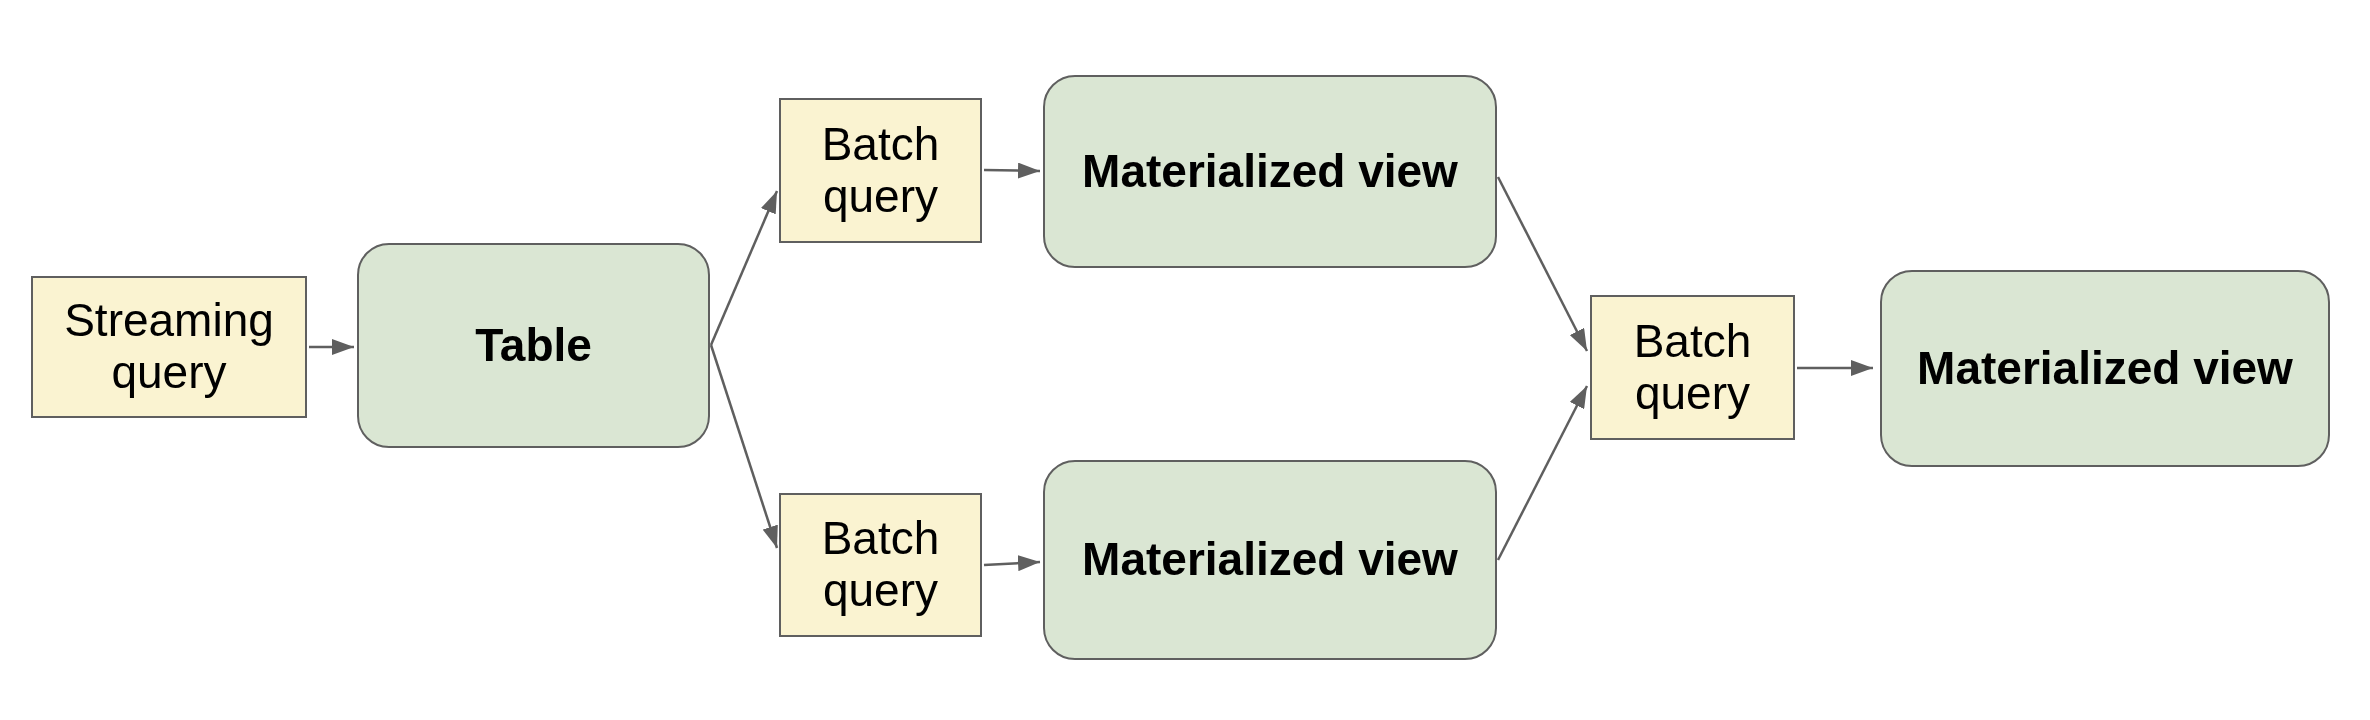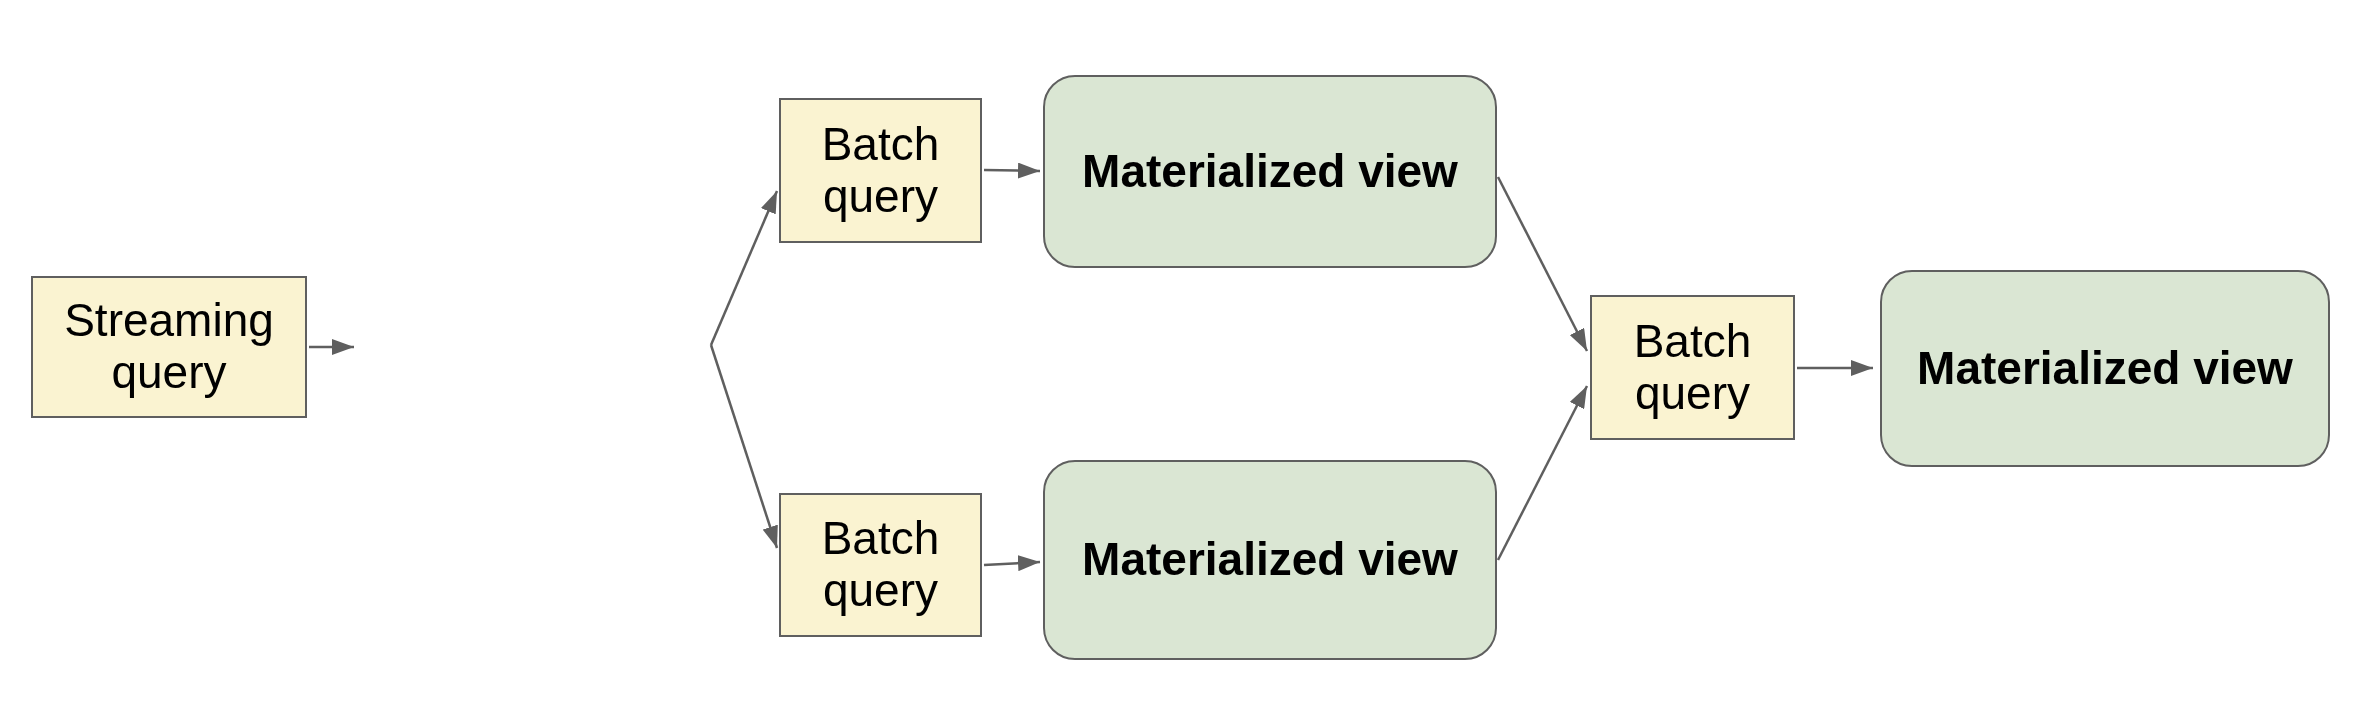--- a/index.html
+++ b/index.html
@@ -66,20 +66,23 @@
     <line class="edge" x1="984" y1="565" x2="1040" y2="562" marker-end="url(#arrowhead)"></line>
     <line class="edge" x1="1498" y1="177" x2="1587" y2="351" marker-end="url(#arrowhead)"></line>
     <line class="edge" x1="1498" y1="560" x2="1587" y2="386" marker-end="url(#arrowhead)"></line>
     <line class="edge" x1="1797" y1="368" x2="1873" y2="368" marker-end="url(#arrowhead)"></line>
   </svg>
 
   <div class="node node--query" id="n-streaming-query">
     <span>Streaming query</span>
   </div>
 
+  <div class="node node--table" id="n-table">
+    <span>Table</span>
+  </div>
 
   <div class="node node--query" id="n-batch-query-top">
     <span>Batch query</span>
   </div>
 
   <div class="node node--table" id="n-mv-top">
     <span>Materialized view</span>
   </div>
 
   <div class="node node--query" id="n-batch-query-bottom">

